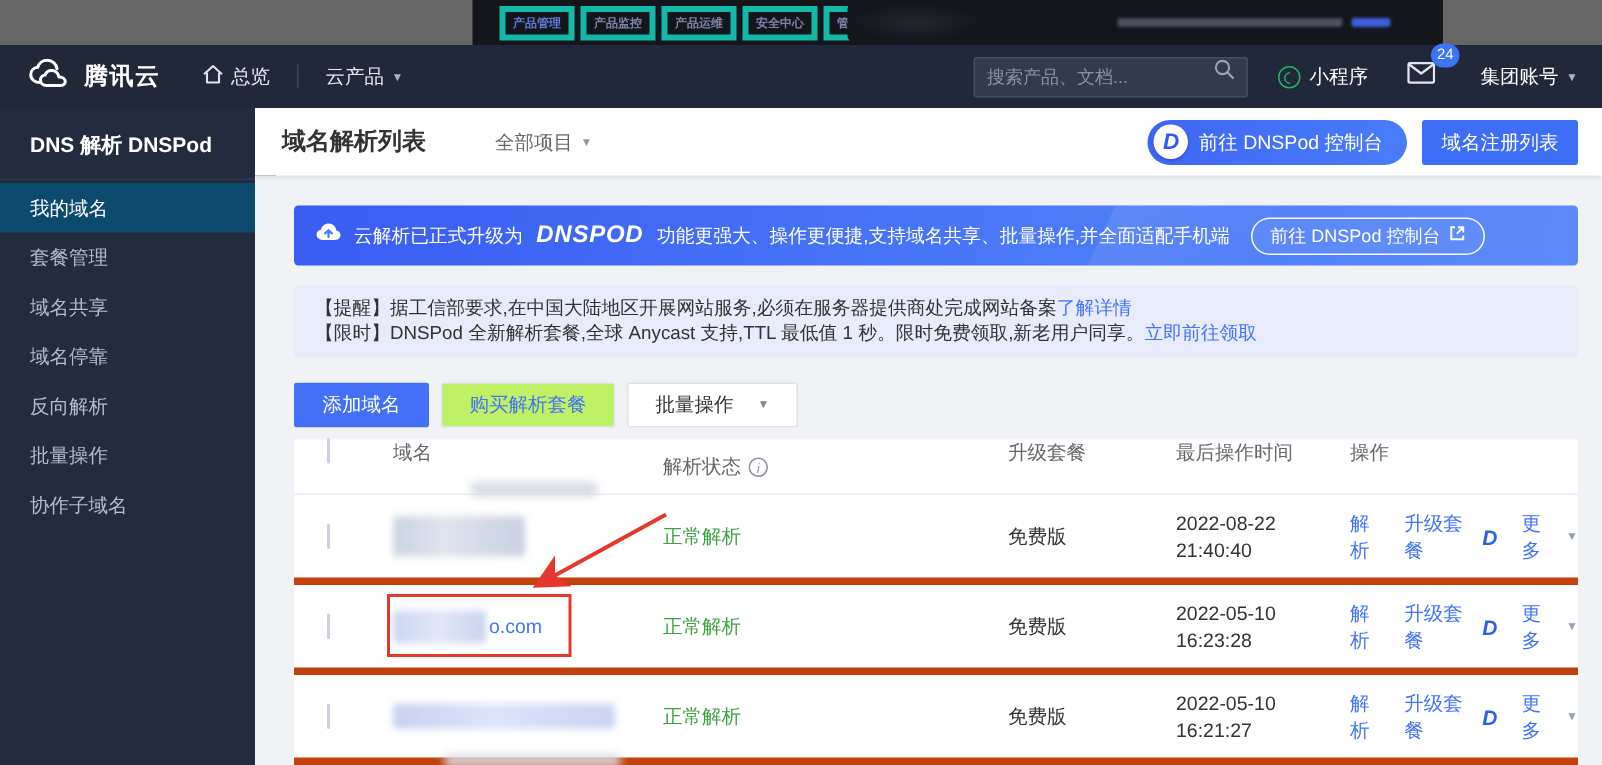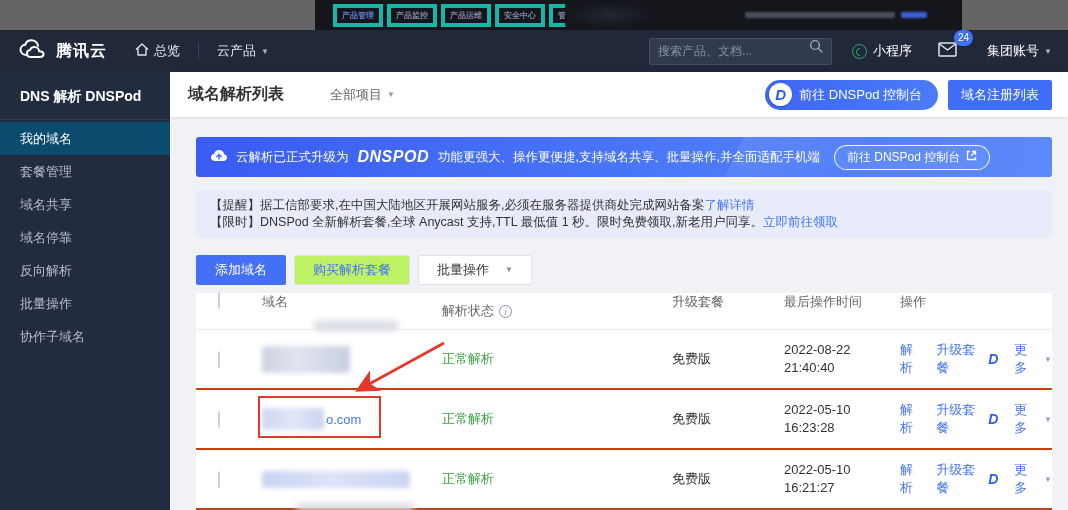--- a/index.html
+++ b/index.html
@@ -70,21 +70,21 @@
 
   .toolbar { position:absolute; top:138px; left:26px; display:flex; align-items:center; }
   .btn { height:30px; line-height:28px; font-size:13px; border-radius:2px; padding:0 18px; cursor:pointer; border:1px solid transparent; }
   .btn-primary { background:#4370f6; color:#fff; }
   .btn-ghost-blue { background:#bef264; color:#4374f6; border-color:#dde1e8; margin-left:8px;font-family:Liberation Serif, serif; }
   .btn-ghost { background:#fff; color:#333; border-color:#dde1e8; margin-left:8px; display:flex; align-items:center; }
   .btn-ghost .caret { margin-left:16px; color:#888; }
 
   .table-card { position:absolute; top:176px; left:26px; width:856px; height:217px; background:#fff; }
   .thead { display:flex; height:37px; border-bottom:1px solid #e9ecf1; font-size:13px; color:#666; }
-  .trow { display:flex; align-items:center; height:60px; border-bottom:2px solid #c2410c; font-size:13px; color:#333; }
+  .trow { display:flex; align-items:center; height:60px; border-bottom:5px solid #c2410c; font-size:13px; color:#333; }
   .c-check { width:52px; padding-left:22px; }
   .c-domain { width:194px; }
   .c-status { width:230px; }
   .c-plan { width:112px; }
   .c-time { width:116px; }
   .c-ops { flex:1; }
   .checkbox { width:16px; height:16px; border:1px solid #ccd2dc; border-radius:2px; background:#fff; cursor:pointer; }
   .hdr-status { display:flex; align-items:center; gap:5px; }
   .info-icon { width:13px; height:13px; border:1px solid #8b93a3; border-radius:50%; color:#8b93a3; font-size:9px; line-height:12px; text-align:center; font-style:italic; cursor:pointer; }
   .status-ok { color:#3fa342; }

